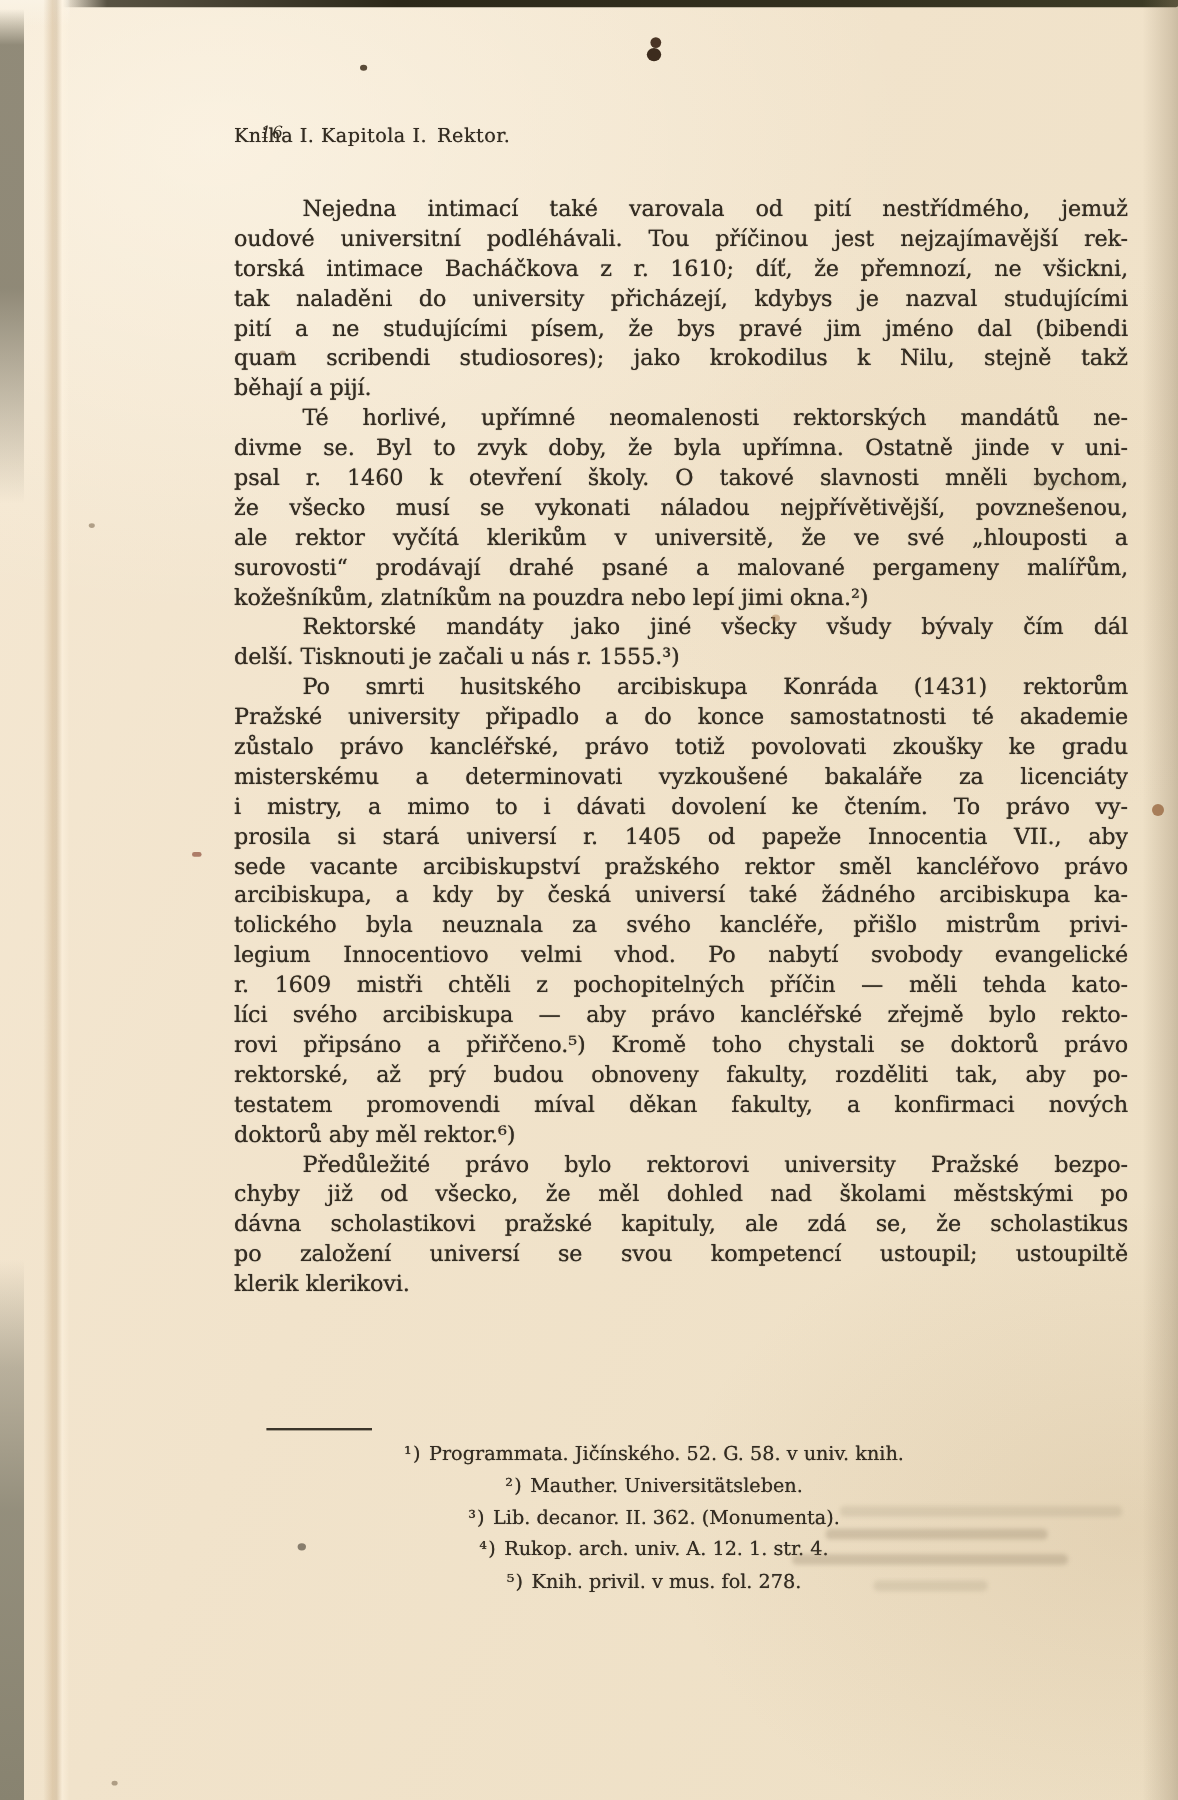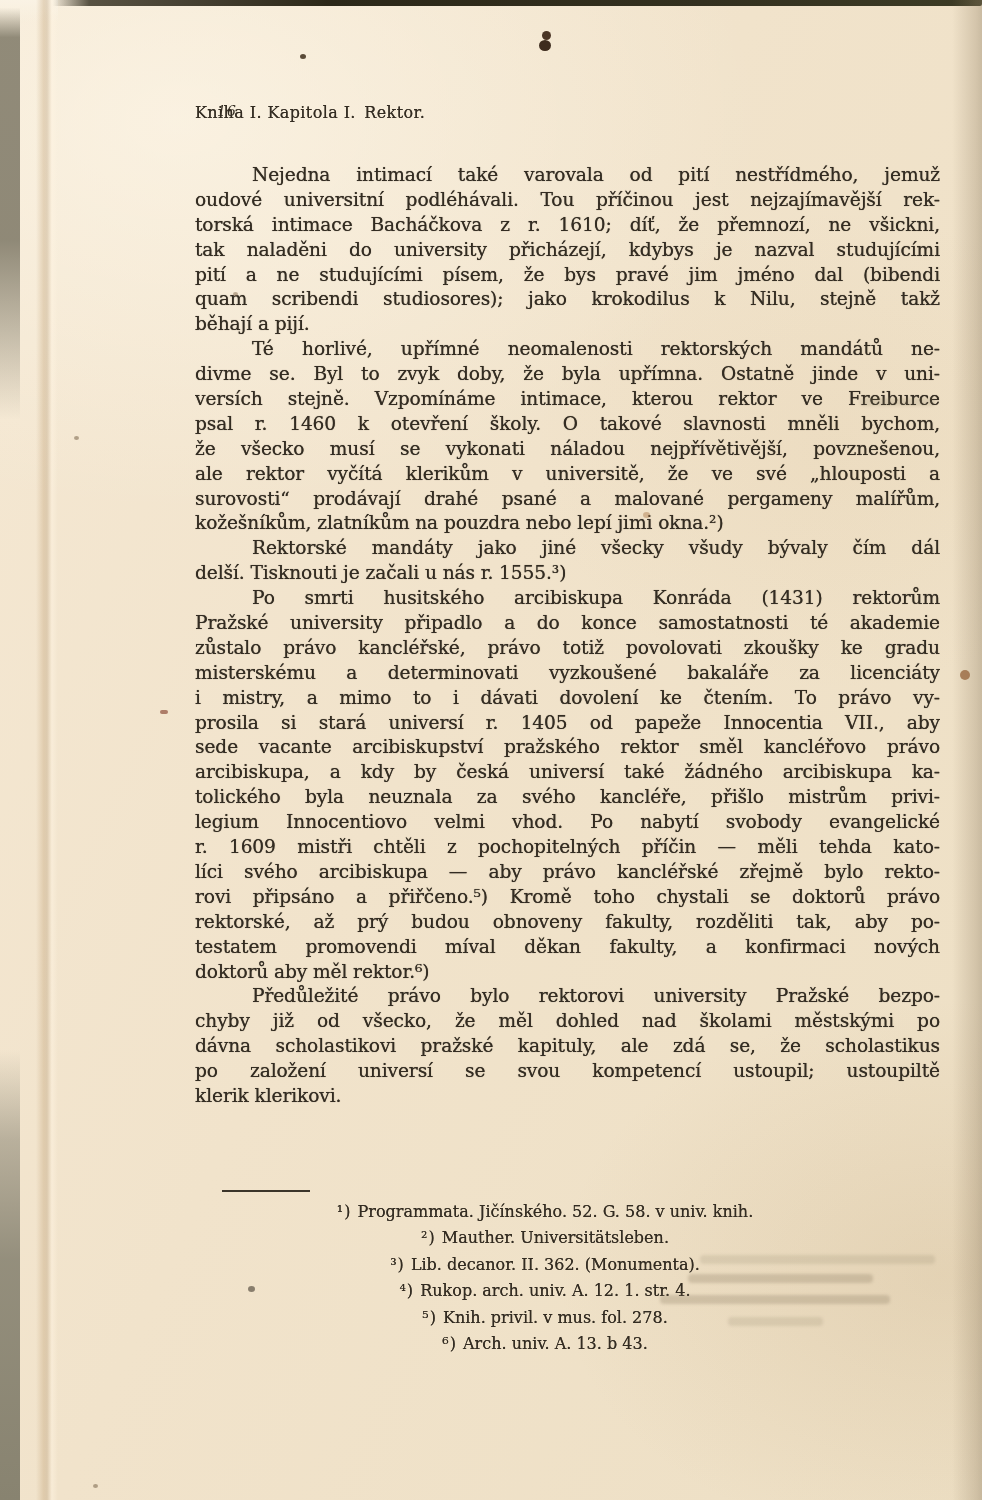--- a/index.html
+++ b/index.html
@@ -91,21 +91,20 @@
         <div class="line">oudové universitní podléhávali. Tou příčinou jest nejzajímavější rek-</div>
         <div class="line">torská intimace Bacháčkova z r. 1610; díť, že přemnozí, ne všickni,</div>
         <div class="line">tak naladěni do university přicházejí, kdybys je nazval studujícími</div>
         <div class="line">pití a ne studujícími písem, že bys pravé jim jméno dal (bibendi</div>
         <div class="line">quam scribendi studiosores); jako krokodilus k Nilu, stejně takž</div>
         <div class="line lastline">běhají a pijí.</div>
       </div>
       <div class="para">
         <div class="line indent">Té horlivé, upřímné neomalenosti rektorských mandátů ne-</div>
         <div class="line">divme se. Byl to zvyk doby, že byla upřímna. Ostatně jinde v uni-</div>
-        <div class="line">versích stejně. Vzpomínáme intimace, kterou rektor ve Freiburce</div>
         <div class="line">psal r. 1460 k otevření školy. O takové slavnosti mněli bychom,</div>
         <div class="line">že všecko musí se vykonati náladou nejpřívětivější, povznešenou,</div>
         <div class="line">ale rektor vyčítá klerikům v universitě, že ve své „hlouposti a</div>
         <div class="line">surovosti“ prodávají drahé psané a malované pergameny malířům,</div>
         <div class="line lastline">kožešníkům, zlatníkům na pouzdra nebo lepí jimi okna.²)</div>
       </div>
       <div class="para">
         <div class="line indent">Rektorské mandáty jako jiné všecky všudy bývaly čím dál</div>
         <div class="line lastline">delší. Tisknouti je začali u nás r. 1555.³)</div>
       </div>
@@ -136,21 +135,20 @@
       </div>
     </div>
 
   <div class="fnsep"></div>
   <div class="footnotes" id="footnotes">
       <div class="fn"><span class="fn-marker">¹) </span><span class="fn-text">Programmata. Jičínského. 52. G. 58. v univ. knih.</span></div>
       <div class="fn"><span class="fn-marker">²) </span><span class="fn-text">Mauther. Universitätsleben.</span></div>
       <div class="fn"><span class="fn-marker">³) </span><span class="fn-text">Lib. decanor. II. 362. (Monumenta).</span></div>
       <div class="fn"><span class="fn-marker">⁴) </span><span class="fn-text">Rukop. arch. univ. A. 12. 1. str. 4.</span></div>
       <div class="fn"><span class="fn-marker">⁵) </span><span class="fn-text">Knih. privil. v mus. fol. 278.</span></div>
-      <div class="fn"><span class="fn-marker">⁶) </span><span class="fn-text">Arch. univ. A. 13. b 43.</span></div>
     </div>
 
   <div class="smudge lighter" style="left:700px;top:1255px;width:235px;height:9px;"></div>
   <div class="smudge" style="left:688px;top:1274px;width:185px;height:9px;"></div>
   <div class="smudge" style="left:660px;top:1295px;width:230px;height:9px;"></div>
   <div class="smudge lighter" style="left:728px;top:1317px;width:95px;height:9px;"></div>
   <div class="smudge lighter" style="left:860px;top:398px;width:75px;height:8px;"></div>
 
   <div class="speck" style="left:542px;top:31px;width:9px;height:9px;background:#4a3525;"></div>
   <div class="speck" style="left:539px;top:40px;width:12px;height:11px;background:#3d2c1e;"></div>

